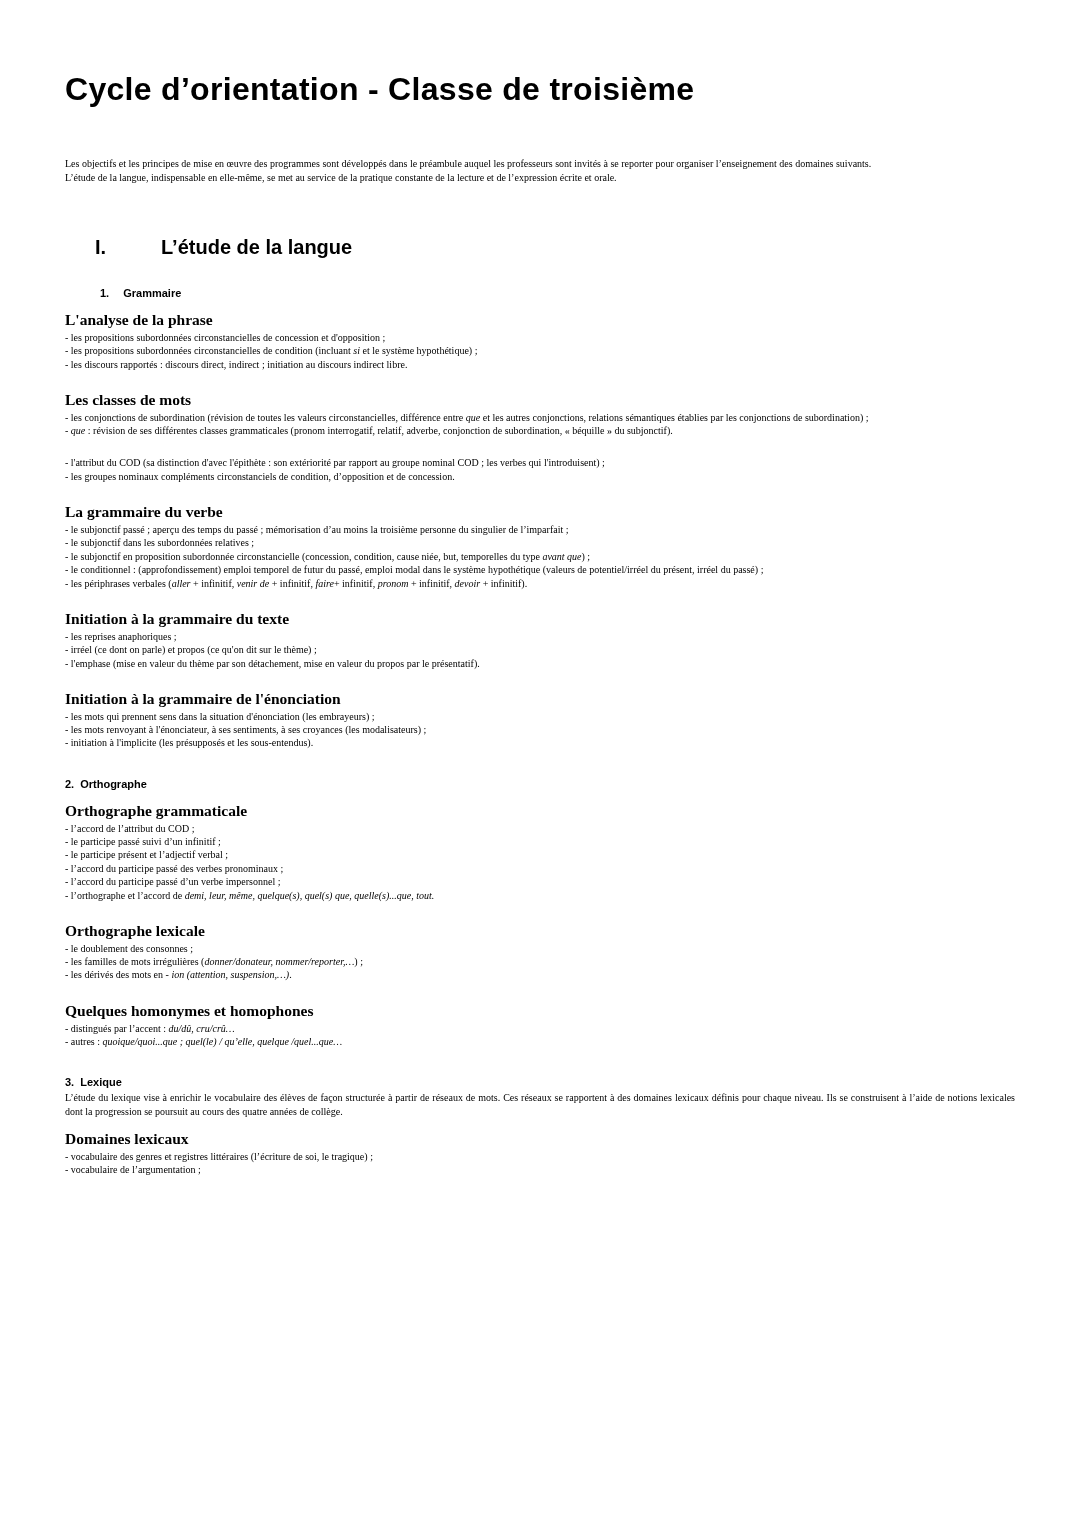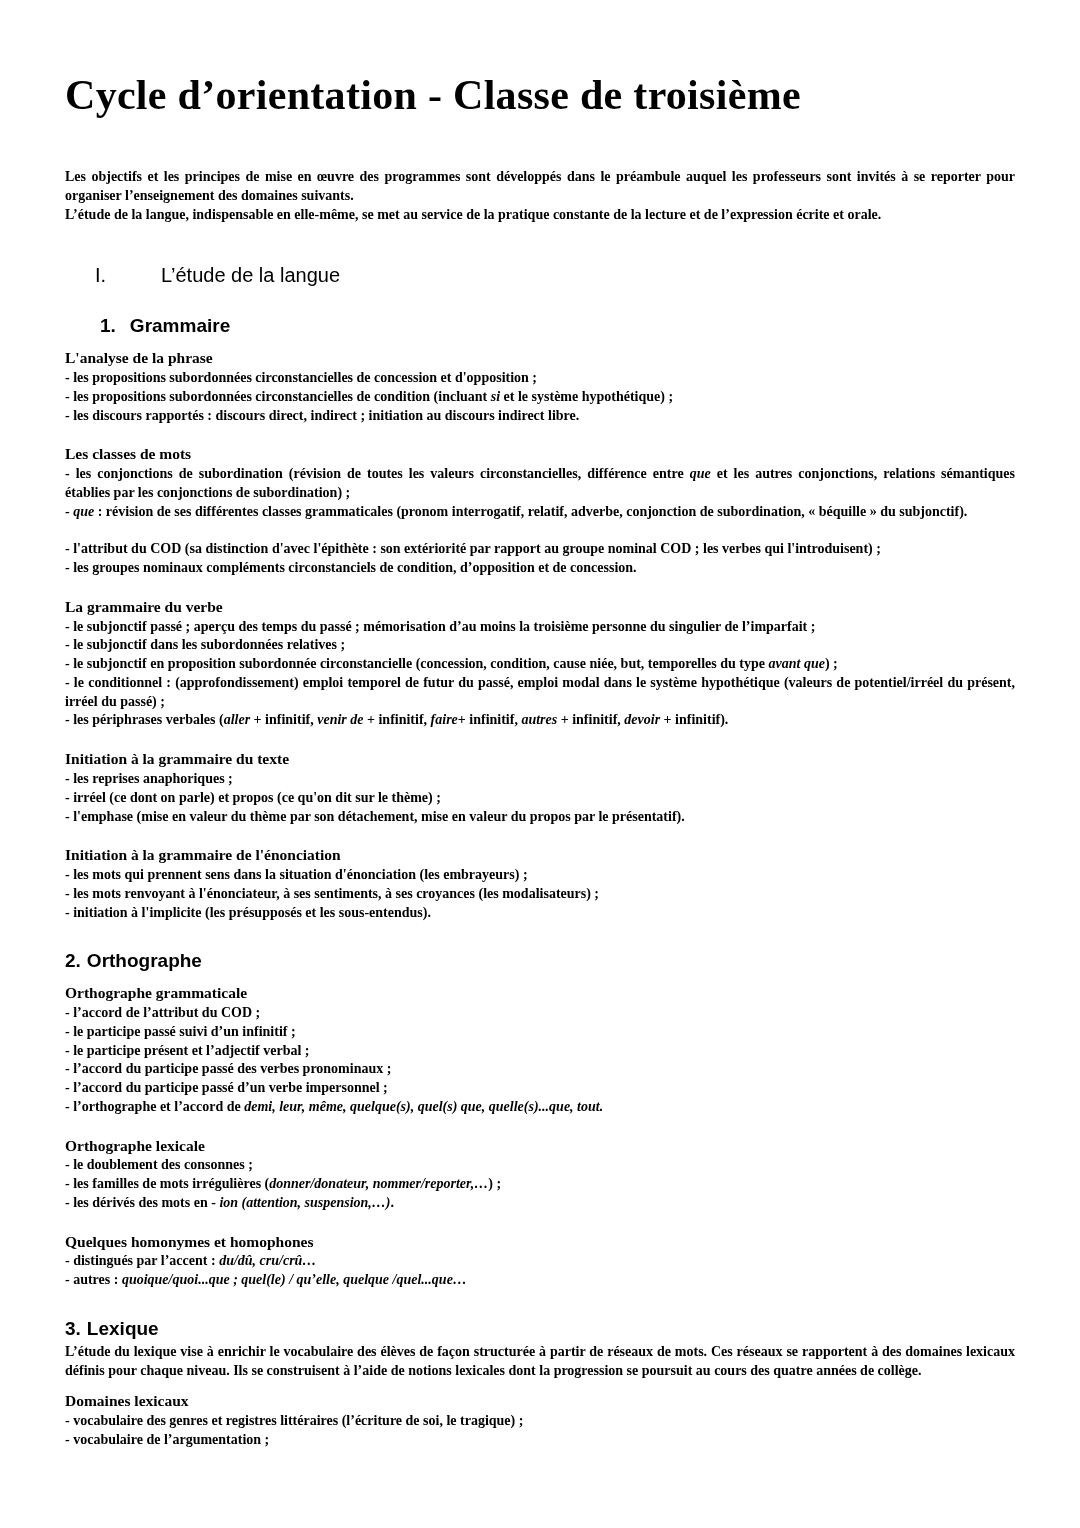--- a/index.html
+++ b/index.html
@@ -12,51 +12,50 @@
     width: 1080px;
     min-height: 1528px;
     box-sizing: border-box;
     margin: 0 auto;
     background: #ffffff;
     color: #000000;
     padding: 58px 65px 40px 65px;
     font-family: "Liberation Serif", serif;
   }
   .doc-title {
-    font-family: Liberation Serif, serif;
+    font-family: Liberation Sans, sans-serif;
     font-weight: bold;
-    font-size: 42px;
+    font-size: 32px;
     line-height: 1.1;
     margin: 14px 0 0 0;
     letter-spacing: 0.3px;
   }
   .intro {
     margin-top: 50px;
   }
   .body-text {
     margin: 0;
-    font-size: 14px;
+    font-size: 10px;
     line-height: 1.34;
     text-align: justify;
-    font-weight: bold;
   }
   .section-heading {
     font-family: "Liberation Sans", sans-serif;
-    font-weight: normal;
+    font-weight: bold;
     font-size: 20px;
-    margin: 40px 0 0 30px;
+    margin: 52px 0 0 30px;
   }
   .section-heading .numeral {
     display: inline-block;
     width: 66px;
   }
   .subsection-heading {
     font-family: "Liberation Sans", sans-serif;
     font-weight: bold;
-    font-size: 19px;
+    font-size: 11px;
     margin: 28px 0 3px 0;
   }
   .sub-number { margin-right: 6px; }
   #subsections .subsection:first-child > .subsection-heading {
     margin-left: 35px;
   }
   #subsections .subsection:first-child .sub-number {
     margin-right: 14px;
   }
   .group { margin-top: 19px; }
@@ -101,21 +100,21 @@
           <div class="group">
             <p class="body-text">- l'attribut du COD (sa distinction d'avec l'épithète : son extériorité par rapport au groupe nominal COD ; les verbes qui l'introduisent) ;</p>
             <p class="body-text">- les groupes nominaux compléments circonstanciels de condition, d’opposition et de concession.</p>
           </div>
           <div class="group">
             <p class="group-heading">La grammaire du verbe</p>
             <p class="body-text">- le subjonctif passé ; aperçu des temps du passé ; mémorisation d’au moins la troisième personne du singulier de l’imparfait ;</p>
             <p class="body-text">- le subjonctif dans les subordonnées relatives ;</p>
             <p class="body-text">- le subjonctif en proposition subordonnée circonstancielle (concession, condition, cause niée, but, temporelles du type <em>avant que</em>) ;</p>
             <p class="body-text">- le conditionnel : (approfondissement) emploi temporel de futur du passé, emploi modal dans le système hypothétique (valeurs de potentiel/irréel du présent, irréel du passé) ;</p>
-            <p class="body-text">- les périphrases verbales (<em>aller</em> + infinitif, <em>venir de</em> + infinitif, <em>faire</em>+ infinitif, <em>autres</em> + infinitif, <em>devoir</em> + infinitif).</p>
+            <p class="body-text">- les périphrases verbales (<em>aller</em> + infinitif, <em>venir de</em> + infinitif, <em>faire</em>+ infinitif, <em>pronom</em> + infinitif, <em>devoir</em> + infinitif).</p>
           </div>
           <div class="group">
             <p class="group-heading">Initiation à la grammaire du texte</p>
             <p class="body-text">- les reprises anaphoriques ;</p>
             <p class="body-text">- irréel (ce dont on parle) et propos (ce qu'on dit sur le thème) ;</p>
             <p class="body-text">- l'emphase (mise en valeur du thème par son détachement, mise en valeur du propos par le présentatif).</p>
           </div>
           <div class="group">
             <p class="group-heading">Initiation à la grammaire de l'énonciation</p>
             <p class="body-text">- les mots qui prennent sens dans la situation d'énonciation (les embrayeurs) ;</p>

